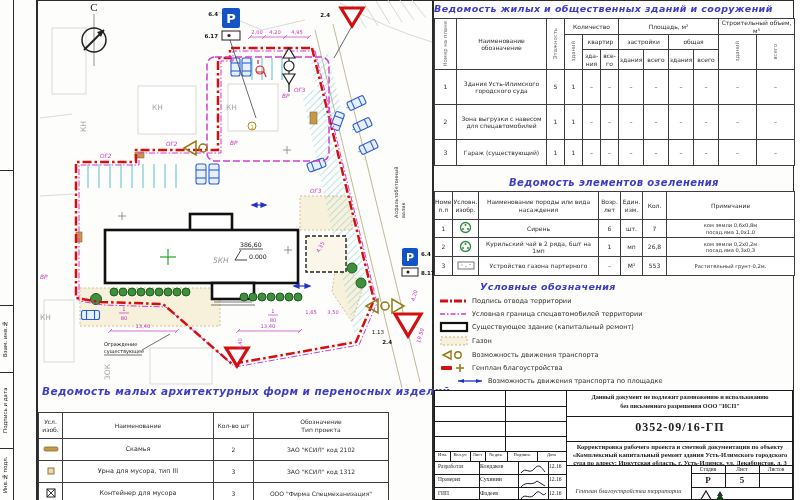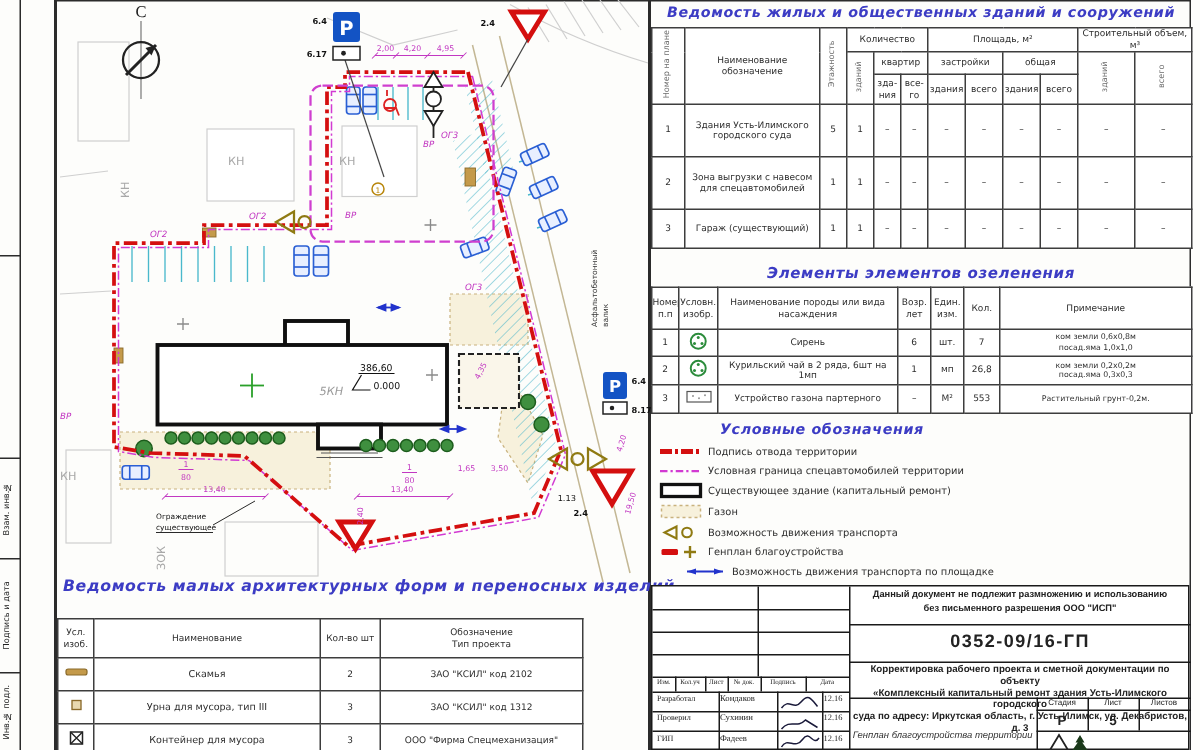--- a/index.html
+++ b/index.html
@@ -18,21 +18,21 @@
   .blue-title{position:absolute;color:#3c3cc4;font-weight:bold;font-style:italic;letter-spacing:.4px;white-space:nowrap;}
   
   .lg-row{position:absolute;display:flex;align-items:center;height:12px;}
   .lg-sym{width:36px;flex:0 0 36px;display:flex;justify-content:center;}
   .lg-label{font-size:6.6px;color:#2e2e2e;white-space:nowrap;}
   
   .tb{position:absolute;left:434px;top:390px;width:359px;height:110px;border:1.6px solid #1a1a1a;
       box-sizing:border-box;background:#fff;font-family:"Liberation Serif",serif;}
   .tb .vl,.tb .hl{position:absolute;background:#1a1a1a;}
   .tb .cell{position:absolute;overflow:hidden;}
-  .srf{font-family:Liberation Sans, sans-serif;}
+  .srf{font-family:Liberation Serif, serif;}
   .stamp-v{position:absolute;writing-mode:vertical-rl;transform:rotate(180deg);
            font-size:5.5px;color:#222;left:2px;text-align:center;}
   .sig-role{font-size:5.4px;text-align:left;padding-left:2px;}
 </style>
 </head>
 <body>
 
 <div class="vline" style="left:13px;top:0;width:1px;height:500px"></div>
 <div class="vline" style="left:36px;top:0;width:1.5px;height:500px"></div>
 <div class="vline" style="left:432px;top:0;width:1.5px;height:500px"></div>
@@ -345,21 +345,21 @@
     <line x1="104" y1="355" x2="142" y2="355" stroke="#111" stroke-width="0.6"></line>
     <line x1="142" y1="350" x2="170" y2="334" stroke="#111" stroke-width="0.6"></line>
   </g>
 
   <g>
     <text x="398" y="218" font-size="5" fill="#333" transform="rotate(-90 398 218)">Асфальтобетонный</text>
     <text x="405" y="218" font-size="5" fill="#333" transform="rotate(-90 405 218)">валик</text>
   </g>
 </svg>
 
-<div class="blue-title" style="left:434px;top:3px;width:360px;text-align:center;font-size:9.5px">Ведомость жилых и общественных зданий и сооружений</div>
+<div class="blue-title" style="left:434px;top:3px;width:360px;text-align:left;font-size:9.5px">Ведомость жилых и общественных зданий и сооружений</div>
 <table class="gt" style="left:434px;top:18px;width:360px">
   <colgroup>
       <col style="width:22px">
       <col style="width:90px">
       <col style="width:18px">
       <col style="width:18px">
       <col style="width:18px">
       <col style="width:18px">
       <col style="width:25px">
       <col style="width:25px">
@@ -431,21 +431,21 @@
     <td>–</td>
     <td>–</td>
     <td>–</td>
     <td>–</td>
     <td>–</td>
     <td>–</td>
   </tr>
 </tbody>
   </table>
 
-<div class="blue-title" style="left:434px;top:177px;width:360px;text-align:center;font-size:10px">Элементы элементов озеленения</div>
+<div class="blue-title" style="left:434px;top:177px;width:360px;text-align:center;font-size:10px">Ведомость элементов озеленения</div>
 <table class="gt" style="left:434px;top:191px;width:360px">
   <colgroup>
       <col style="width:18px">
       <col style="width:26px">
       <col style="width:120px">
       <col style="width:22px">
       <col style="width:22px">
       <col style="width:24px">
       <col style="width:128px">
     </colgroup>

